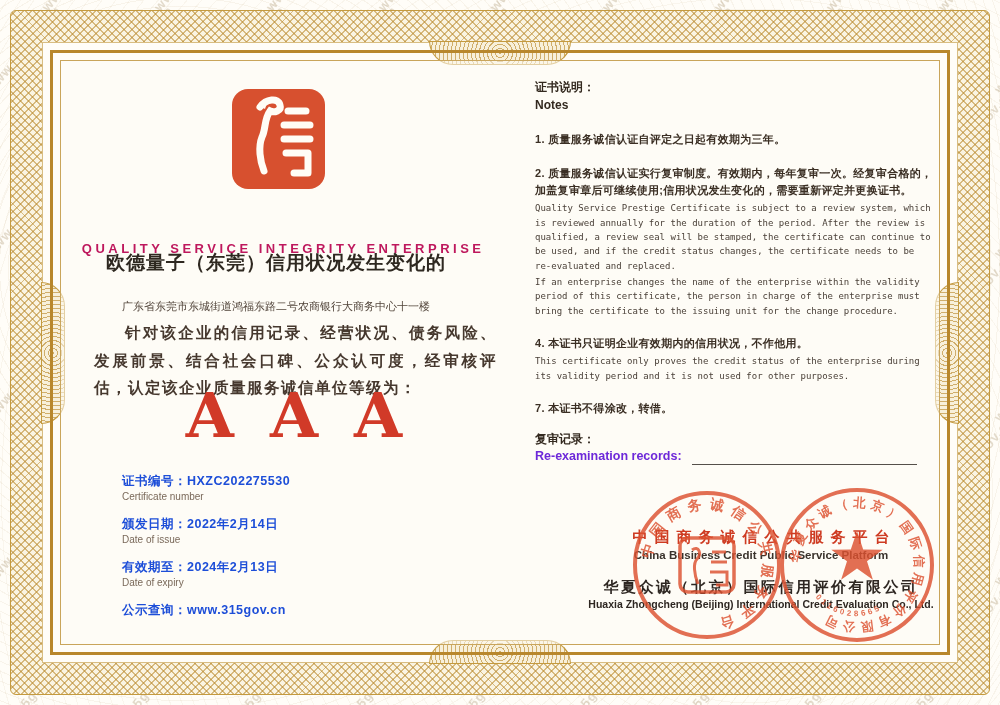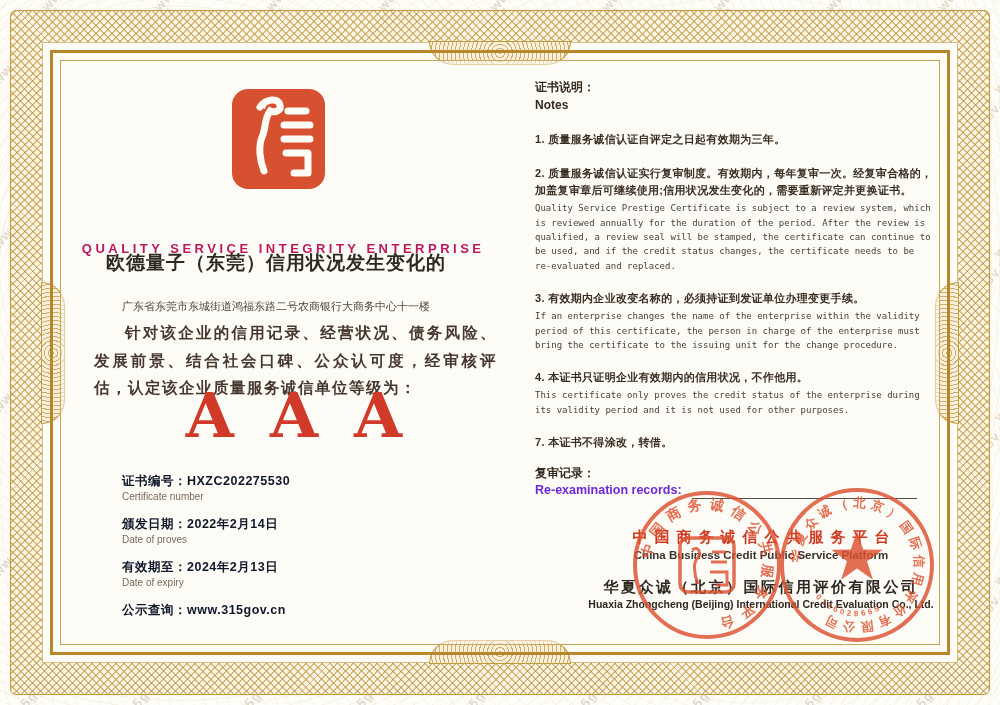--- a/index.html
+++ b/index.html
@@ -44,21 +44,21 @@
   .address{position:absolute;left:10px;top:238px;width:410px;text-align:center;
      font-size:11px;color:#53463c;}
   .paragraph{position:absolute;left:33px;top:258px;width:403px;
      font-family:"Liberation Serif", serif;font-weight:600;font-size:15.5px;color:#46382e;
      line-height:1.78;letter-spacing:1.5px;text-indent:2em;text-align:justify;}
   .grade{position:absolute;left:10px;top:318px;width:410px;text-align:center;
      font-family:"DejaVu Serif", serif;font-weight:bold;font-size:62px;color:#d13a28;
      letter-spacing:36px;padding-left:36px;}
   .details{position:absolute;left:61px;top:411px;width:340px;}
   .detail-item{margin-bottom:11px;}
-  .detail-zh{font-size:12.5px;font-weight:bold;color:#0f172a;line-height:18px;letter-spacing:.5px;}
+  .detail-zh{font-size:12.5px;font-weight:bold;color:#1d4ed8;line-height:18px;letter-spacing:.5px;}
   .detail-en{font-size:10px;color:#7a695a;line-height:14px;}
 
   
   .notes{position:absolute;left:474px;top:17px;width:400px;}
   .notes-h{font-size:12px;font-weight:bold;color:#33291f;line-height:18px;}
   .note-zh{font-size:11px;font-weight:bold;color:#3b2f24;line-height:1.55;margin-top:17px;letter-spacing:.3px;}
   .note-en{font-family:"DejaVu Sans Mono", monospace;font-size:9px;color:#4a4038;line-height:1.6;margin-top:2px;}
   .review{margin-top:14px;}
   .review-zh{font-size:12px;font-weight:bold;color:#33291f;line-height:17px;}
   .review-en-row{display:flex;align-items:flex-end;}
@@ -202,39 +202,38 @@
     <div class="paragraph">针对该企业的信用记录、经营状况、债务风险、发展前景、结合社会口碑、公众认可度，经审核评估，认定该企业质量服务诚信单位等级为：</div>
     <div class="grade">AAA</div>
 
     <div class="details">
       <div class="detail-item">
         <div class="detail-zh"><span>证书编号：</span><span>HXZC202275530</span></div>
         <div class="detail-en">Certificate number</div>
       </div>
       <div class="detail-item">
         <div class="detail-zh"><span>颁发日期：</span><span>2022年2月14日</span></div>
-        <div class="detail-en">Date of proves</div>
+        <div class="detail-en">Date of issue</div>
       </div>
       <div class="detail-item">
         <div class="detail-zh"><span>有效期至：</span><span>2024年2月13日</span></div>
         <div class="detail-en">Date of expiry</div>
       </div>
       <div class="detail-item">
         <div class="detail-zh"><span>公示查询：</span><span>www.315gov.cn</span></div>
       </div>
     </div>
 
     <div class="notes">
       <div class="notes-h">证书说明：</div>
       <div class="notes-h">Notes</div>
 
       <div class="note-zh">1. 质量服务诚信认证自评定之日起有效期为三年。</div>
       <div class="note-zh">2. 质量服务诚信认证实行复审制度。有效期内，每年复审一次。经复审合格的，加盖复审章后可继续使用;信用状况发生变化的，需要重新评定并更换证书。</div>
       <div class="note-en">Quality Service Prestige Certificate is subject to a review system, which is reviewed annually for the duration of the period. After the review is qualified, a review seal will be stamped, the certificate can continue to be used, and if the credit status changes, the certificate needs to be re-evaluated and replaced.</div>
-      <div class="note-zh">3. 有效期内企业改变名称的，必须持证到发证单位办理变更手续。</div>
       <div class="note-en">If an enterprise changes the name of the enterprise within the validity period of this certificate, the person in charge of the enterprise must bring the certificate to the issuing unit for the change procedure.</div>
       <div class="note-zh">4. 本证书只证明企业有效期内的信用状况，不作他用。</div>
       <div class="note-en">This certificate only proves the credit status of the enterprise during its validity period and it is not used for other purposes.</div>
       <div class="note-zh">7. 本证书不得涂改，转借。</div>
 
       <div class="review">
         <div class="review-zh">复审记录：</div>
         <div class="review-en-row">
           <span class="review-en">Re-examination records:</span>
           <span class="review-line"></span>

